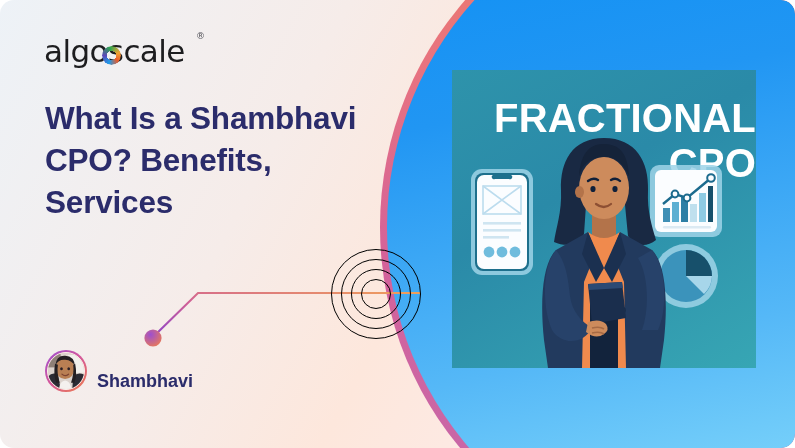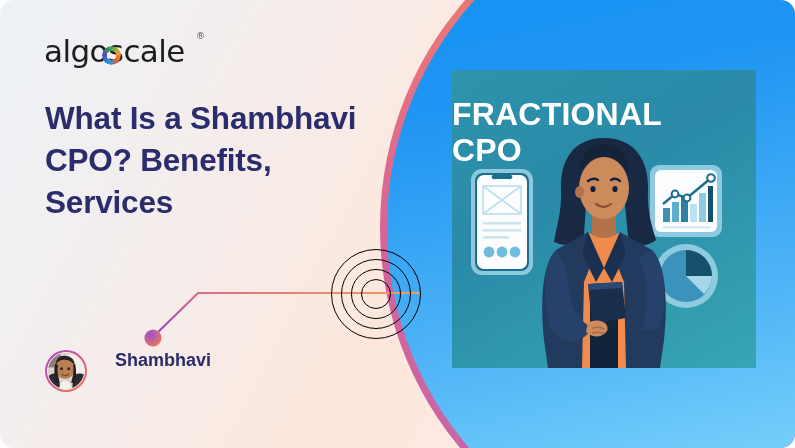--- a/index.html
+++ b/index.html
@@ -81,21 +81,21 @@
 
   
   .headline {
     position:absolute; left:45px; top:98px; width:345px;
     font-size:31.5px; line-height:1.33;
     font-weight:bold; color:#2b2c6b;
     letter-spacing:-0.2px;
   }
 
   
-  .author { position:absolute; left:45px; top:350px; display:flex; align-items:flex-start; gap:28px; }
+  .author { position:absolute; left:45px; top:350px; display:flex; align-items:flex-end; gap:10px; }
   .avatar-ring {
     width:42px; height:42px; border-radius:50%;
     padding:2px;
     background:linear-gradient(140deg,#9b4fd4 0%,#d2569e 45%,#ef7f4a 100%);
     flex:0 0 auto;
   }
   .avatar-inner {
     width:100%; height:100%; border-radius:50%;
     overflow:hidden; position:relative;
     background:#e9d9cf; border:1.5px solid #fdeee9;
@@ -104,22 +104,22 @@
 
   
   .illus-card {
     position:absolute; left:452px; top:70px;
     width:304px; height:298px;
     background:linear-gradient(150deg,#2e93ab 0%,#2a8aa8 40%,#37a6b4 100%);
     overflow:hidden;
   }
   .illus-title {
     position:absolute; top:26px; left:0; right:0;
-    text-align:left; color:#ffffff;
-    font-size:32px; font-weight:bold; line-height:1.13;
+    text-align:right; color:#ffffff;
+    font-size:40px; font-weight:bold; line-height:1.13;
     letter-spacing:0.2px;
   }
 </style>
 </head>
 <body>
 
 <div id="banner">
 
   <div class="blue-clip">
     <div class="blue-rim"></div>

